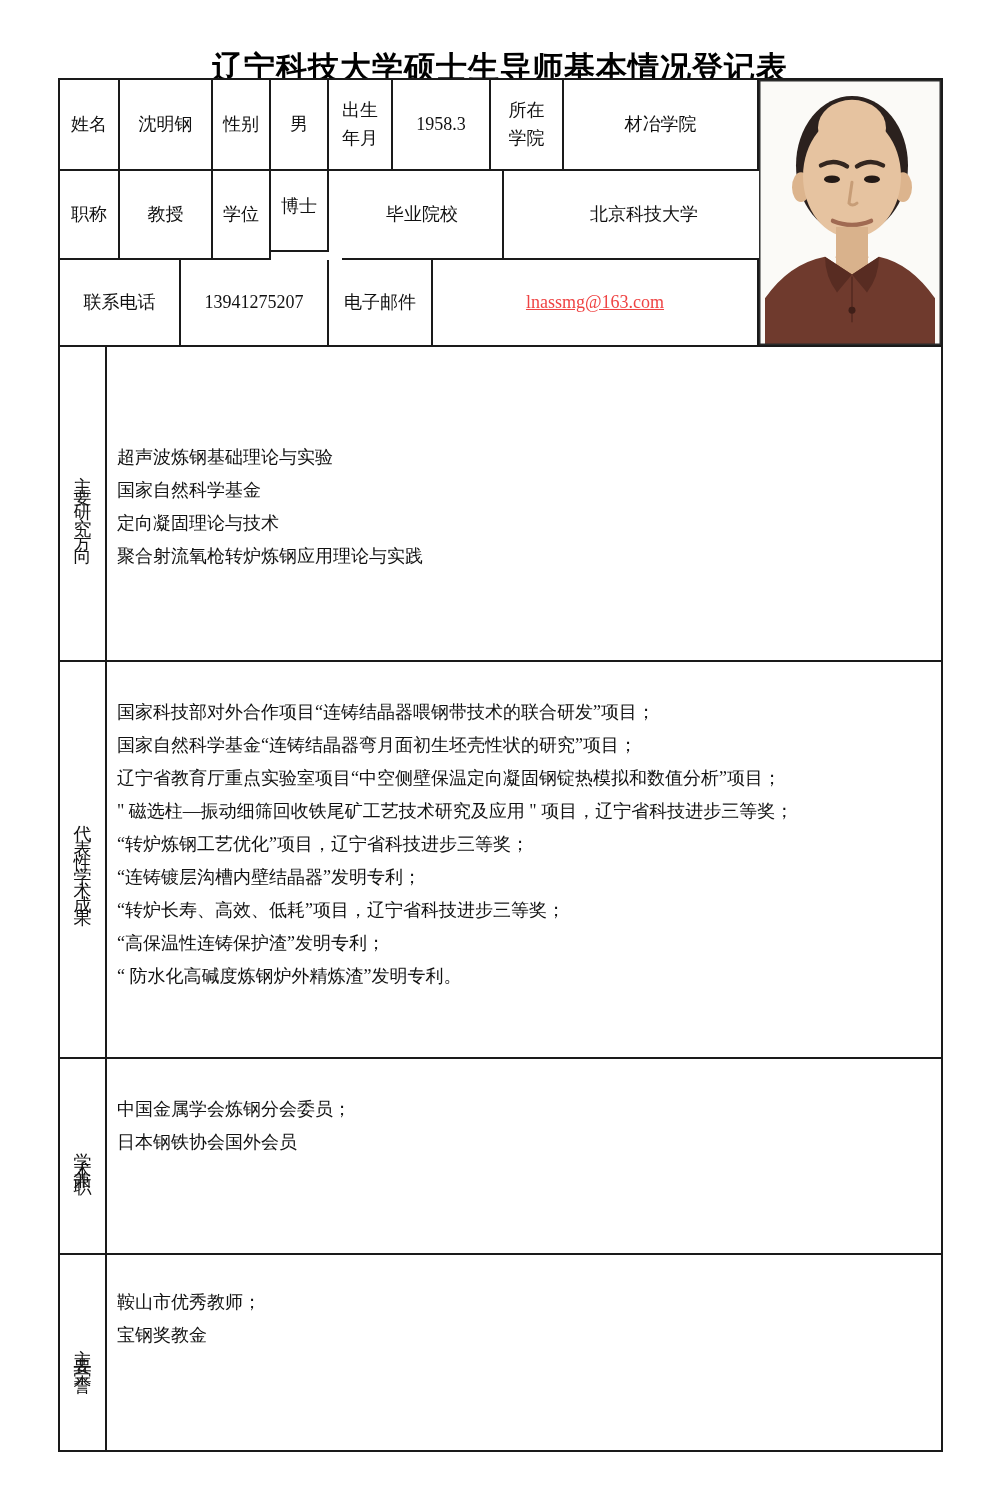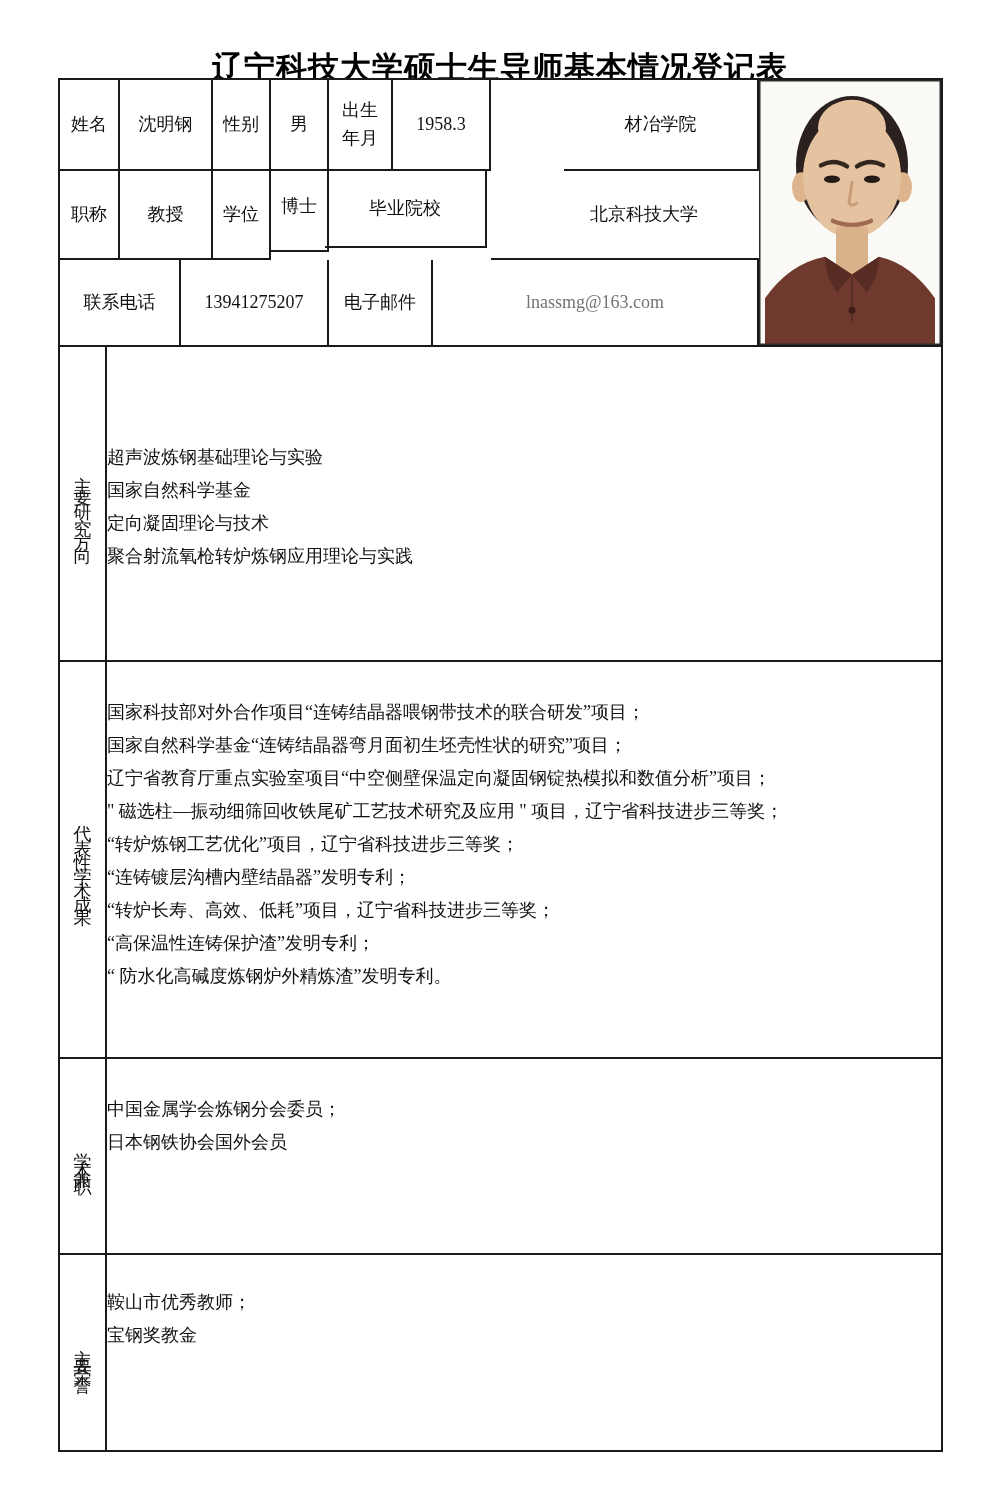--- a/index.html
+++ b/index.html
@@ -18,30 +18,30 @@
   }
   .cell {
     position:absolute; box-sizing:border-box;
     display:flex; align-items:center; justify-content:center;
     text-align:center; font-size:18px; line-height:1.45;
     border:0 solid #1a1a1a; overflow:hidden;
   }
   .br { border-right-width:2px; }
   .bb { border-bottom-width:2px; }
   .wrap2 { display:inline-block; width:2.15em; line-height:1.55; }
-  .email { color:#737373; }
+  .email { text-decoration:underline; color:#ef4444; }
   .vlab {
     writing-mode:vertical-rl; text-orientation:upright;
     font-size:18px; letter-spacing:14px; line-height:1;
   }
   .vlab.tight { letter-spacing:9px; }
   .content {
     align-items:flex-start; justify-content:flex-start;
     flex-direction:column; text-align:left;
-    padding-right:6px;
+    padding-left:10px; padding-right:6px;
     font-size:18px;
   }
   .content .line { line-height:33px; white-space:nowrap; }
   .photo-cell { padding:0; }
   .photo-cell svg { display:block; width:100%; height:100%; }
 </style>
 </head>
 <body>
 
 <div class="page-title">辽宁科技大学硕士生导师基本情况登记表</div>
@@ -49,27 +49,30 @@
 <div class="tbl">
 
   <div class="cell br bb" style="left:0;top:0;width:60px;height:91px">姓名</div>
   <div class="cell br bb" style="left:60px;top:0;width:93px;height:91px">沈明钢</div>
   <div class="cell br bb" style="left:153px;top:0;width:58px;height:91px">性别</div>
   <div class="cell br bb" style="left:211px;top:0;width:58px;height:91px">男</div>
   <div class="cell br bb" style="left:269px;top:0;width:64px;height:91px">
     <span class="wrap2">出生年月</span>
   </div>
   <div class="cell br bb" style="left:333px;top:0;width:98px;height:91px">1958.3</div>
+  <div class="cell br bb" style="left:431px;top:0;width:73px;height:91px">
+    <span class="wrap2">所在学院</span>
+  </div>
   <div class="cell br bb" style="left:504px;top:0;width:195px;height:91px">材冶学院</div>
 
   <div class="cell br bb" style="left:0;top:91px;width:60px;height:89px">职称</div>
   <div class="cell br bb" style="left:60px;top:91px;width:93px;height:89px">教授</div>
   <div class="cell br bb" style="left:153px;top:91px;width:58px;height:89px">学位</div>
   <div class="cell br bb" style="left:211px;top:83px;width:58px;height:89px">博士</div>
-  <div class="cell br bb" style="left:265px;top:91px;width:162px;height:77px">毕业院校</div>
+  <div class="cell br bb" style="left:282px;top:91px;width:162px;height:89px">毕业院校</div>
   <div class="cell br bb" style="left:431px;top:91px;width:308px;height:89px">北京科技大学</div>
 
   <div class="cell br bb" style="left:0;top:180px;width:121px;height:87px">联系电话</div>
   <div class="cell br bb" style="left:121px;top:180px;width:148px;height:87px">13941275207</div>
   <div class="cell br bb" style="left:269px;top:180px;width:104px;height:87px">电子邮件</div>
   <div class="cell br bb" style="left:373px;top:180px;width:326px;height:87px">
     <span class="email">lnassmg@163.com</span>
   </div>
 
   <div class="cell bb photo-cell" style="left:699px;top:0;width:182px;height:267px">

